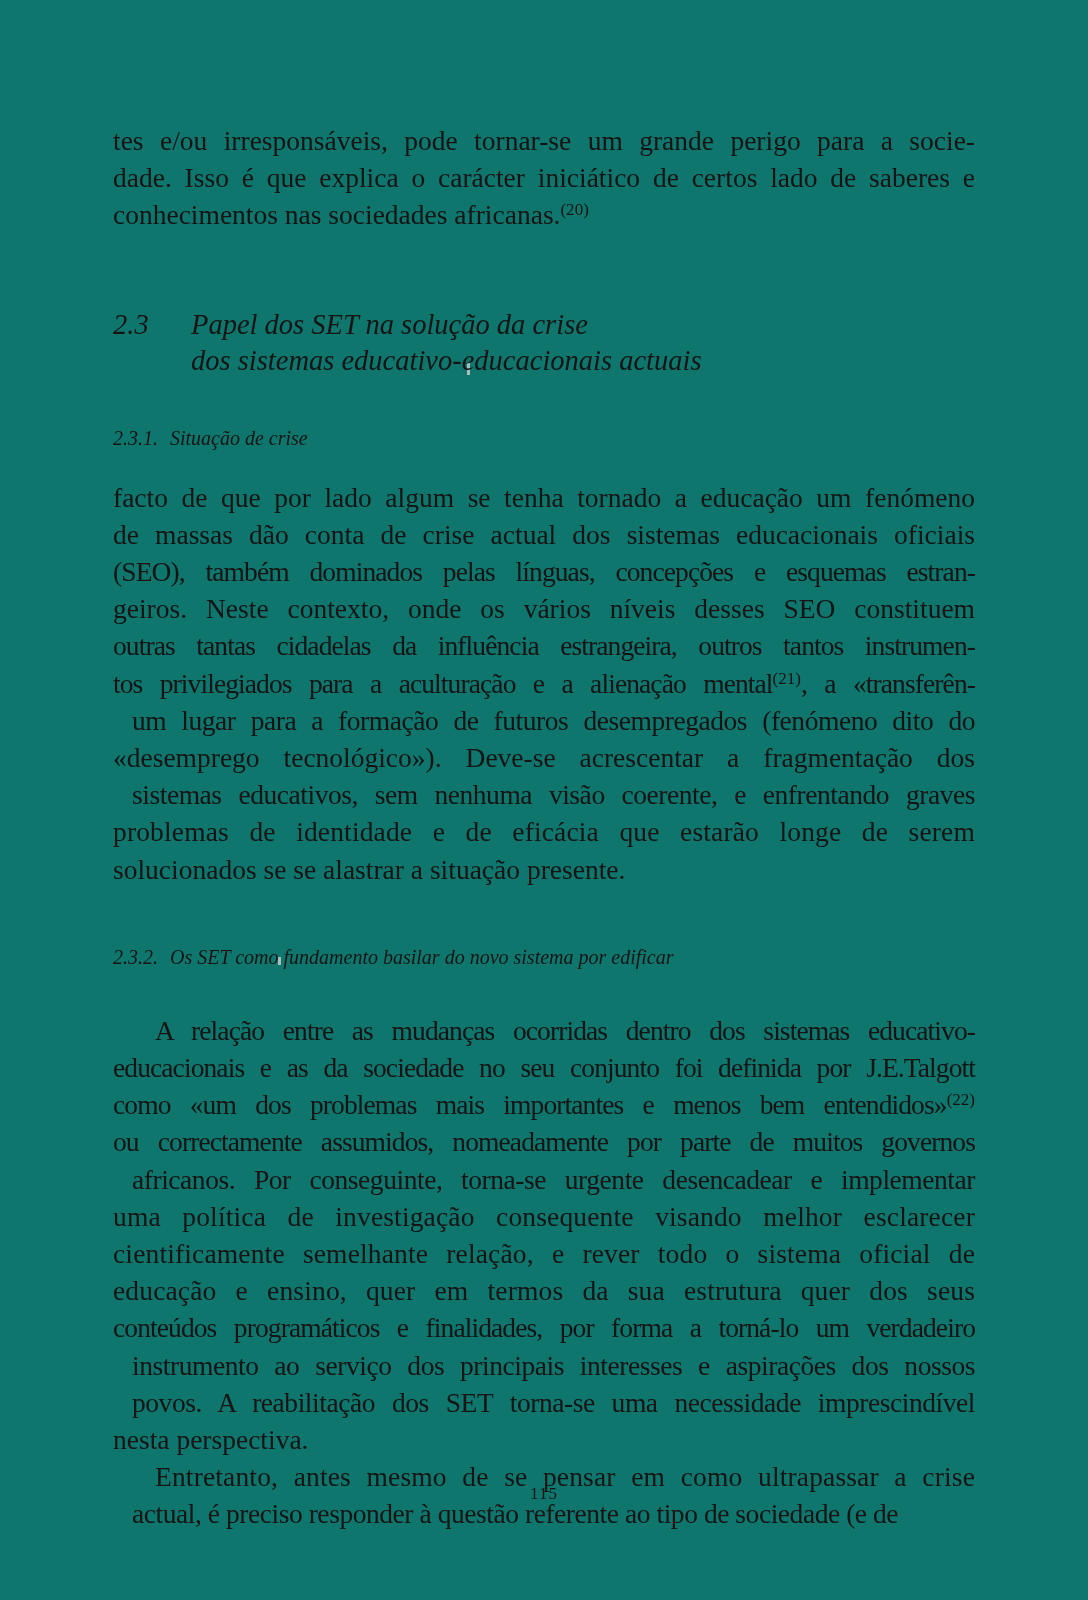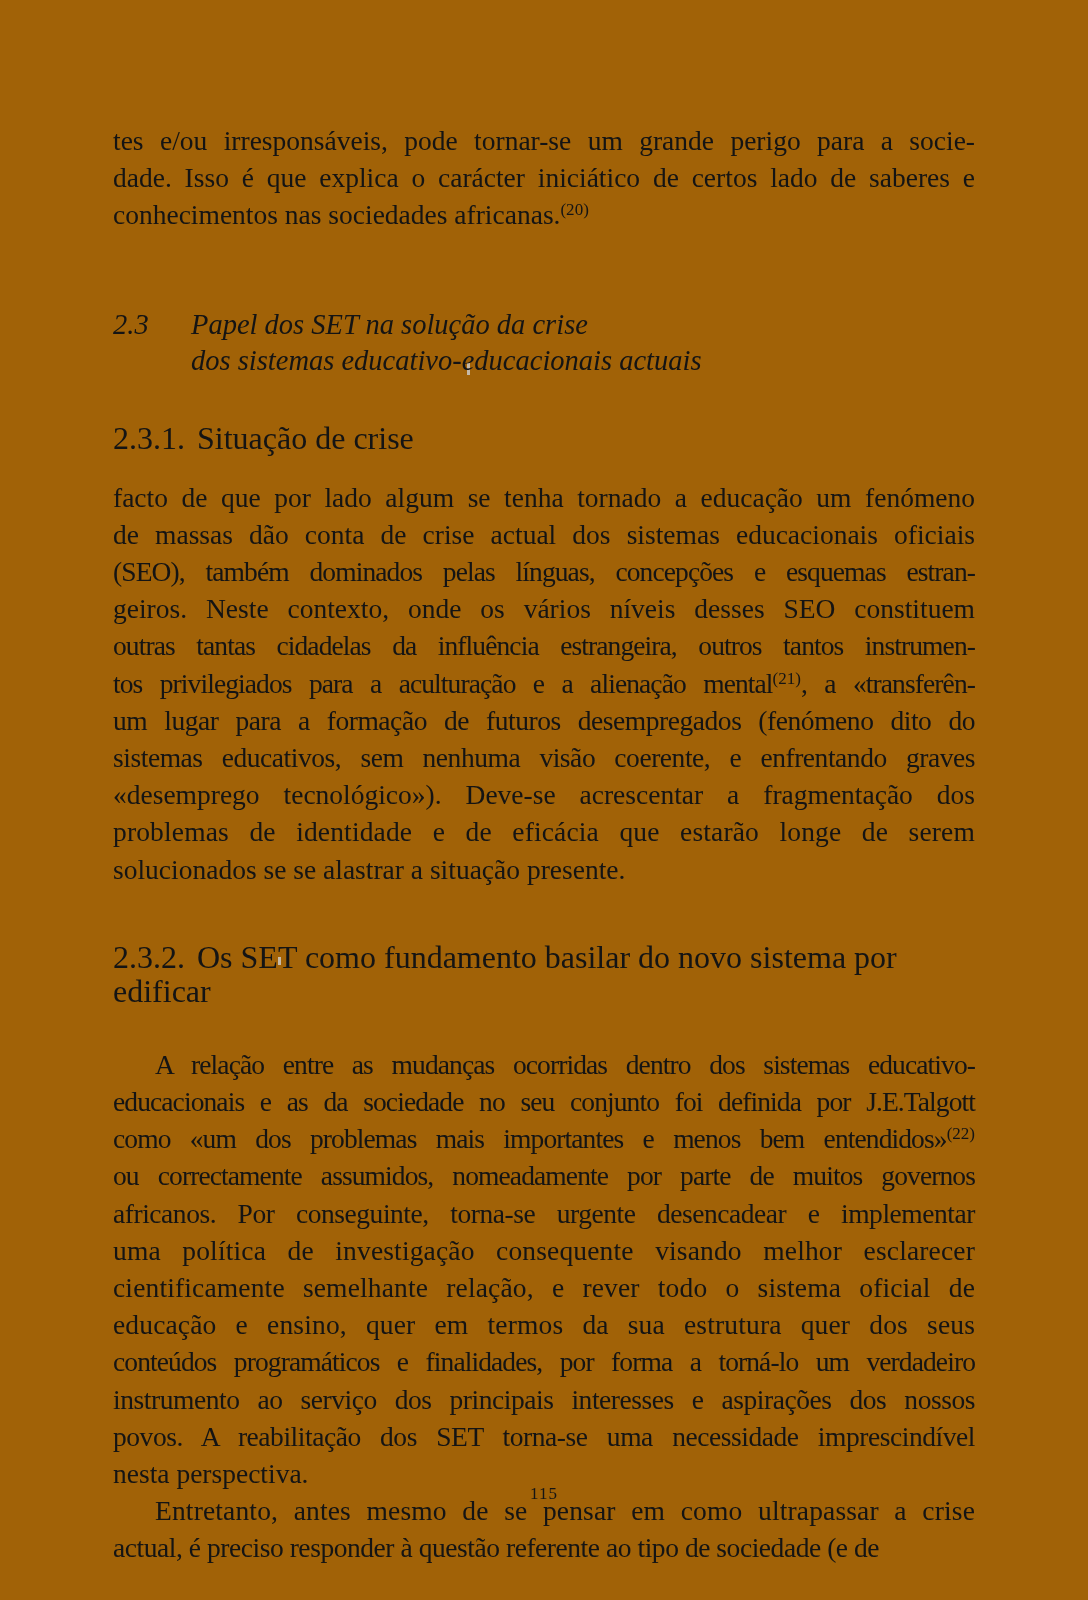--- a/index.html
+++ b/index.html
@@ -7,21 +7,21 @@
     margin: 0;
     padding: 0;
     background: #ffffff;
   }
 
   .page {
     position: relative;
     width: 1088px;
     height: 1600px;
     margin: 0 auto;
-    background: #a16207;
+    background: #0f766e;
     overflow: hidden;
     font-family: "Liberation Serif", "DejaVu Serif", serif;
     color: #141414;
   }
 
   
   .column {
     position: absolute;
     left: 113px;
     top: 122px;
@@ -52,20 +52,21 @@
     display: block;
     text-align: justify;
     text-align-last: justify;
     white-space: pre-wrap;
   }
   .ln.last {
     text-align-last: left;
   }
   .ln.tight {
     letter-spacing: -0.45px;
+    margin-left: 19px;
   }
   .ln.vtight {
     letter-spacing: -0.9px;
   }
   .ln.loose {
     letter-spacing: 0.15px;
   }
 
   .ln.first-indent {
     text-indent: 42px;
@@ -83,21 +84,22 @@
     display: inline-block;
     width: 78px;
   }
 
   .heading .htext {
     display: inline-block;
     vertical-align: top;
   }
 
   .subheading {
-    font-size: 32px;
+    font-style: italic;
+    font-size: 20px;
     line-height: 34px;
   }
 
   .subheading .snum {
     margin-right: 12px;
   }
 
   sup {
     font-size: 0.62em;
     vertical-align: 0.55em;
@@ -162,22 +164,22 @@
     <div class="sp-body"></div>
 
     <p class="para">
       <span class="ln">facto de que por lado algum se tenha tornado a educação um fenómeno</span>
       <span class="ln">de massas dão conta de crise actual dos sistemas educacionais oficiais</span>
       <span class="ln vtight">(SEO), também dominados pelas línguas, concepções e esquemas estran-</span>
       <span class="ln">geiros. Neste contexto, onde os vários níveis desses SEO constituem</span>
       <span class="ln vtight">outras tantas cidadelas da influência estrangeira, outros tantos instrumen-</span>
       <span class="ln vtight"><span>tos privilegiados para a aculturação e a alienação mental</span><sup>(21)</sup><span>, a «transferên-</span></span>
       <span class="ln tight">um lugar para a formação de futuros desempregados (fenómeno dito do</span>
+      <span class="ln">«desemprego tecnológico»). Deve-se acrescentar a fragmentação dos</span>
       <span class="ln tight">sistemas educativos, sem nenhuma visão coerente, e enfrentando graves</span>
-      <span class="ln">«desemprego tecnológico»). Deve-se acrescentar a fragmentação dos</span>
       <span class="ln loose">problemas de identidade e de eficácia que estarão longe de serem</span>
       <span class="ln last">solucionados se se alastrar a situação presente.</span>
     </p>
 
     <div class="sp-h232-before"></div>
 
     <div class="subheading">
       <span class="snum">2.3.2.</span><span>Os SET como fundamento basilar do novo sistema por edificar</span>
     </div>
 

